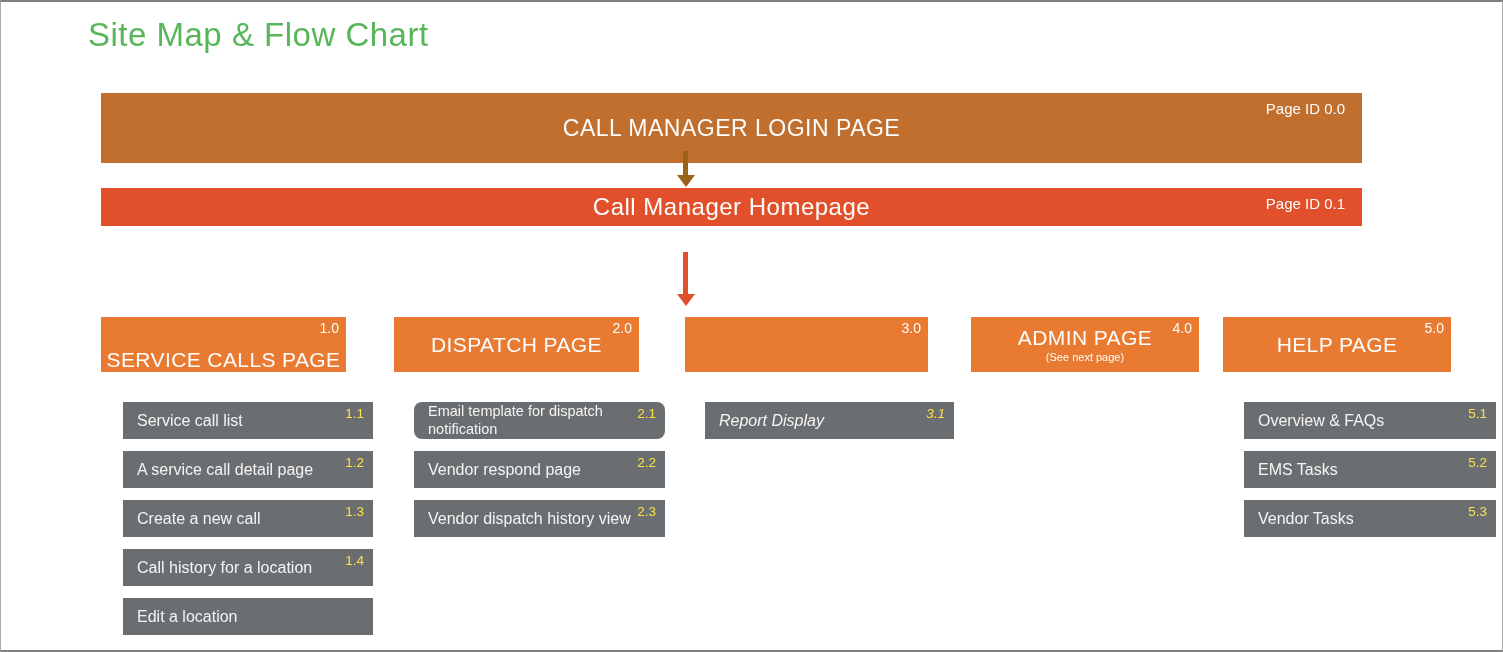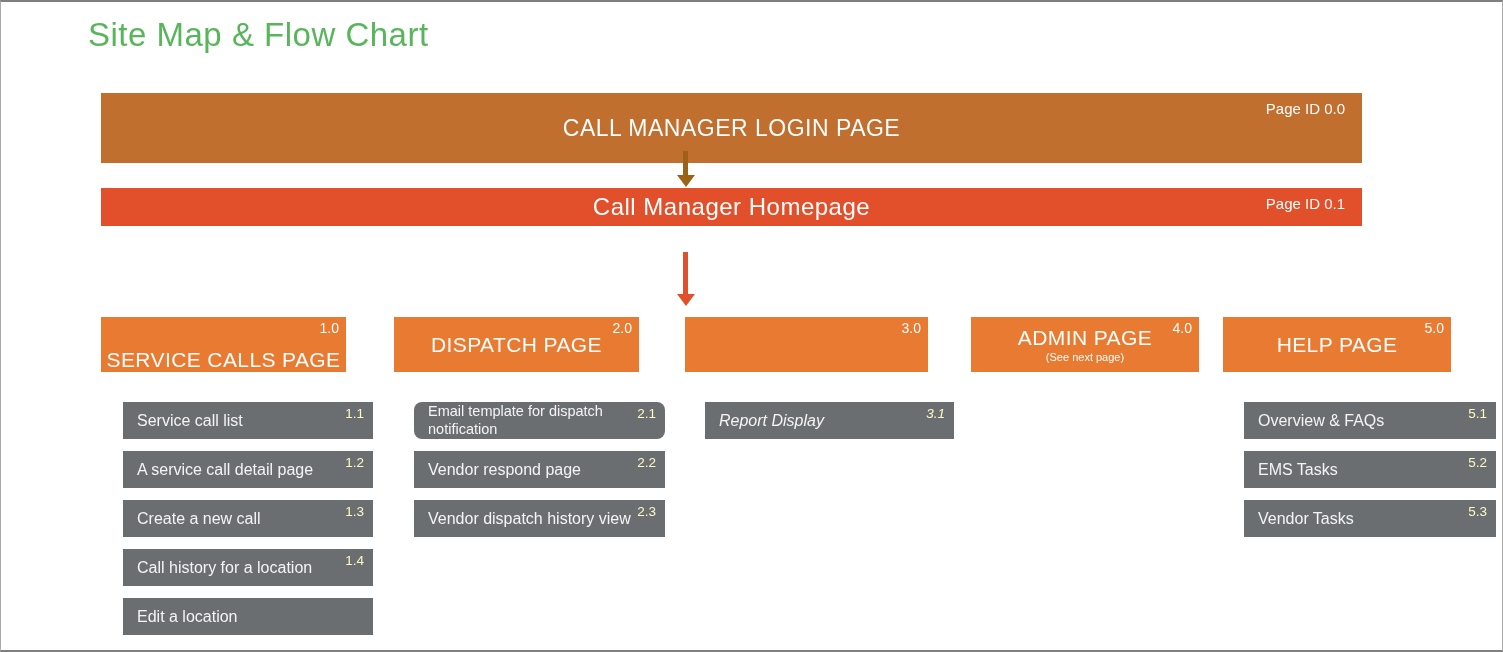--- a/index.html
+++ b/index.html
@@ -52,21 +52,21 @@
   .col2{left:393px;} .col2 .header{width:245px;} .col2 .kids{margin-left:20px;width:251px;}
   .col3{left:684px;} .col3 .header{width:243px;} .col3 .kids{margin-left:20px;width:249px;font-style:italic;}
   .col4{left:970px;} .col4 .header{width:228px;}
   .col5{left:1222px;} .col5 .header{width:228px;} .col5 .kids{margin-left:21px;width:252px;}
   .kids{margin-top:30px;display:flex;flex-direction:column;gap:12px;}
   .kid{
     position:relative;height:37px;background:var(--child-grey);
     display:flex;align-items:center;padding-left:14px;padding-right:34px;
     color:#f4f4f4;font-size:16px;font-weight:300;
   }
-  .kid .kid-id{position:absolute;top:4px;right:9px;font-size:13.5px;color:#fef9c3;}
+  .kid .kid-id{position:absolute;top:4px;right:9px;font-size:13.5px;color:#fde047;}
   .kid.two-line{padding-right:44px;border-radius:8px;}
   .kid.two-line .kid-label{font-size:14.5px;line-height:1.2;}
   .kid.wide-id{padding-right:4px;}
   .kid.wide-id .kid-id{position:absolute;top:8px;right:8px;font-size:15px;margin-top:45px;}
 </style>
 </head>
 <body>
 
 <div class="canvas">
 

